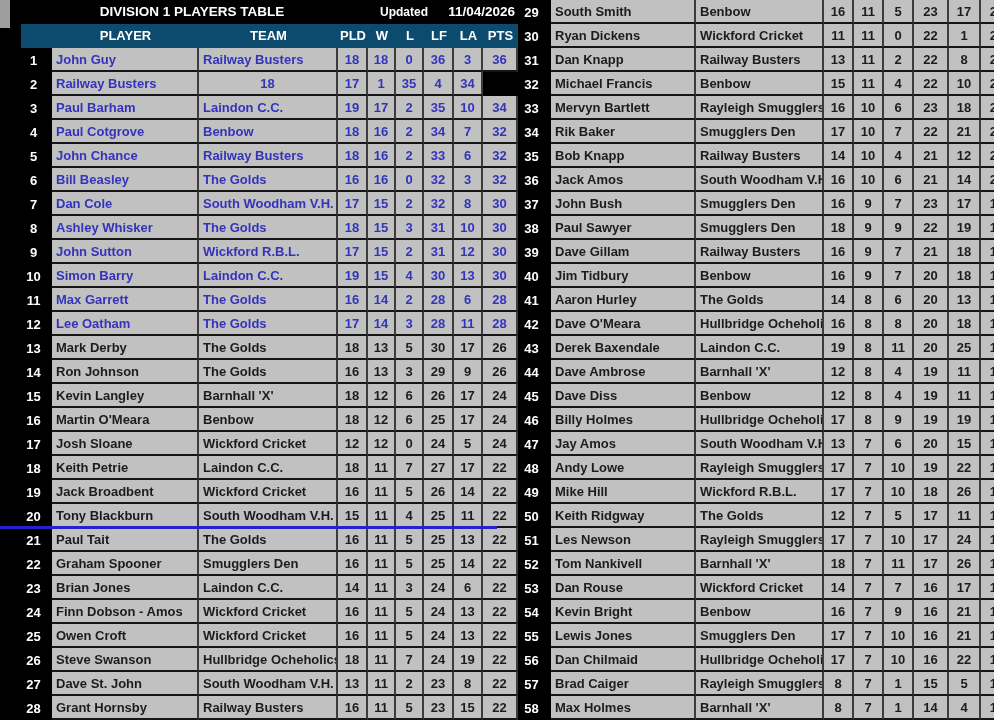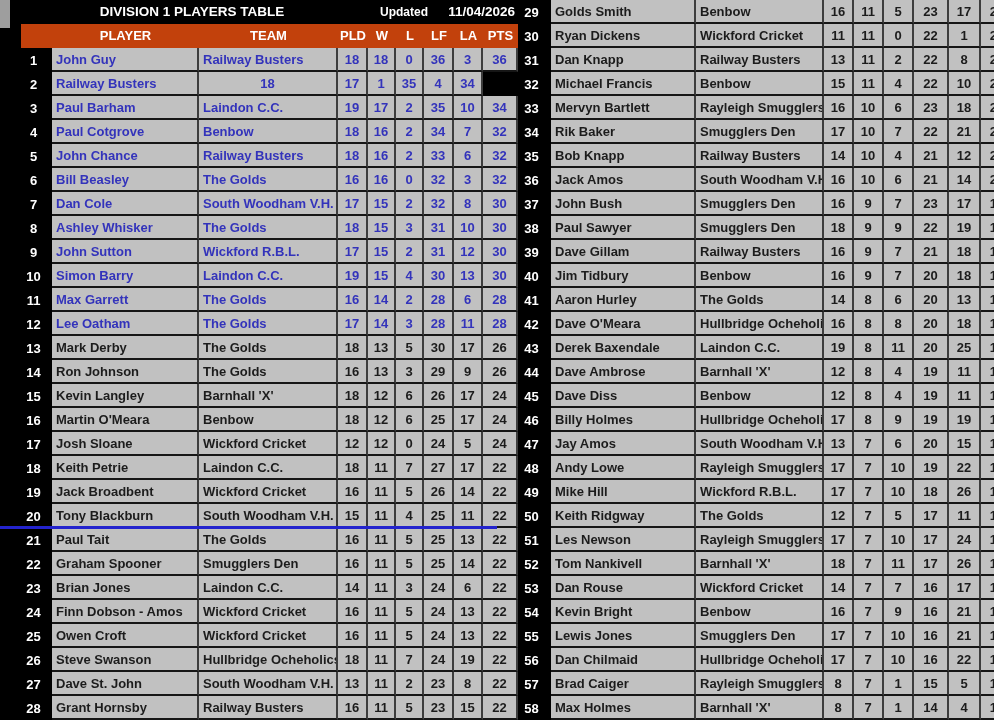--- a/index.html
+++ b/index.html
@@ -17,21 +17,21 @@
   .corner { position:absolute; left:0; top:0; width:10px; height:28px; background:#9e9e9e; z-index:2; }
 
   
   .title-row { position:relative; height:24px; background:#000; }
   .title-row span { position:absolute; top:0; line-height:24px; color:#fff; white-space:nowrap; }
   .t-title   { left:12px;  width:318px; text-align:center; font-size:13.5px; }
   .t-updated { left:330px; width:106px; text-align:center; font-size:12px; }
   .t-date    { right:3px;  text-align:right; font-size:13.5px; }
 
   
-  .header-row { display:grid; grid-template-columns:31px 147px 139px 30px 28px 28px 30px 29px 35px; height:24px; background:#c2410c; }
+  .header-row { display:grid; grid-template-columns:31px 147px 139px 30px 28px 28px 30px 29px 35px; height:24px; background:#0c4a6e; }
   .hcell { color:#fff; font-size:13px; line-height:24px; text-align:center; }
 
   
   .trow { display:grid; grid-template-columns:31px 147px 139px 30px 28px 28px 30px 29px 35px; height:24px; }
   #right-panel .trow { grid-template-columns:33px 145px 128px 30px 30px 30px 35px 32px 34px; }
   .cell {
     box-sizing:border-box; background:#c1c1c1;
     border-right:2px solid #3d3d3d; border-bottom:2px solid #161616;
     font-size:13px; color:#1c1c1c;
     display:flex; align-items:center; overflow:hidden; white-space:nowrap;
@@ -377,21 +377,21 @@
         <div class="cell c-pts c-num">22</div>
       </div>
     </div>
   <div class="cutoff-line"></div>
 </div>
 
 <div id="right-panel" class="panel">
   <div id="right-rows">
       <div class="trow">
         <div class="cell c-rank">29</div>
-        <div class="cell c-player">Golds Smith</div>
+        <div class="cell c-player">South Smith</div>
         <div class="cell c-team">Benbow</div>
         <div class="cell c-pld c-num">16</div>
         <div class="cell c-w c-num">11</div>
         <div class="cell c-l c-num">5</div>
         <div class="cell c-lf c-num">23</div>
         <div class="cell c-la c-num">17</div>
         <div class="cell c-pts c-num">22</div>
       </div>
       <div class="trow">
         <div class="cell c-rank">30</div>

